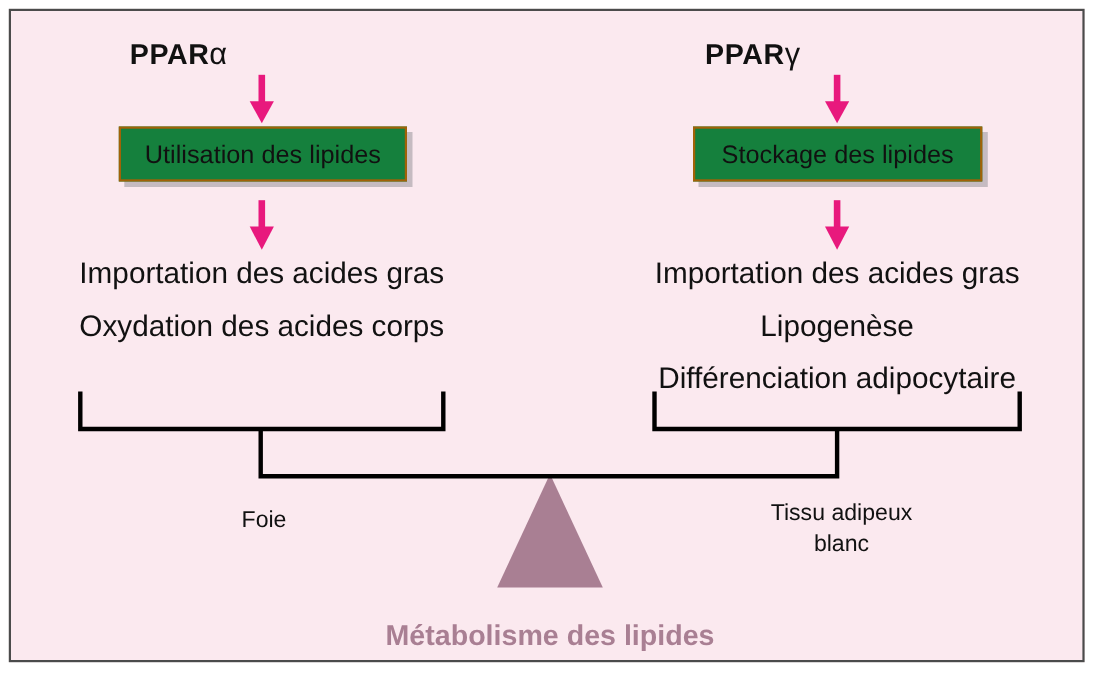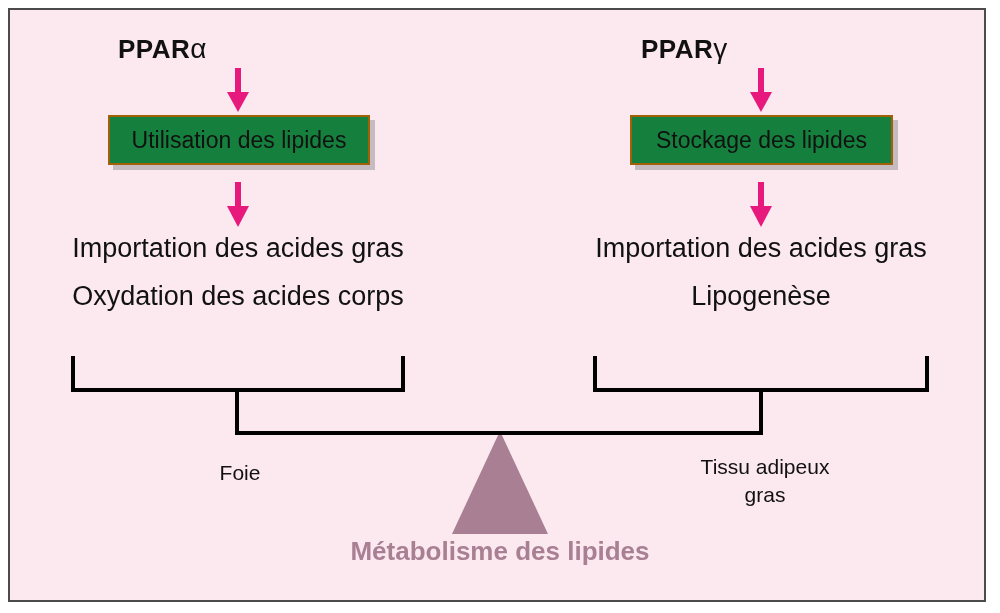--- a/index.html
+++ b/index.html
@@ -78,17 +78,18 @@
   <div class="abs organ" style="left:180px;top:459px;width:120px;">Foie</div>
 
   <div class="abs col-title" style="left:641px;top:33px;"><span>PPAR</span><span class="greek">γ</span></div>
 
   <div class="abs node-box" style="left:630px;top:115px;width:263px;text-align:right;">
     <span>Stockage des lipides</span>
   </div>
 
   <div class="abs item" style="left:591px;top:234px;width:340px;">Importation des acides gras</div>
   <div class="abs item" style="left:591px;top:282px;width:340px;">Lipogenèse</div>
+  <div class="abs item" style="left:581px;top:330px;width:360px;">Différenciation adipocytaire</div>
 
-  <div class="abs organ" style="left:680px;top:453px;width:170px;">Tissu adipeux gras</div>
+  <div class="abs organ" style="left:680px;top:453px;width:170px;">Tissu adipeux blanc</div>
 
-  <div class="abs footer-title" style="left:320px;top:536px;">Métabolisme des lipides</div>
+  <div class="abs footer-title" style="left:320px;top:562px;">Métabolisme des lipides</div>
 </div>
 
 </body></html>

